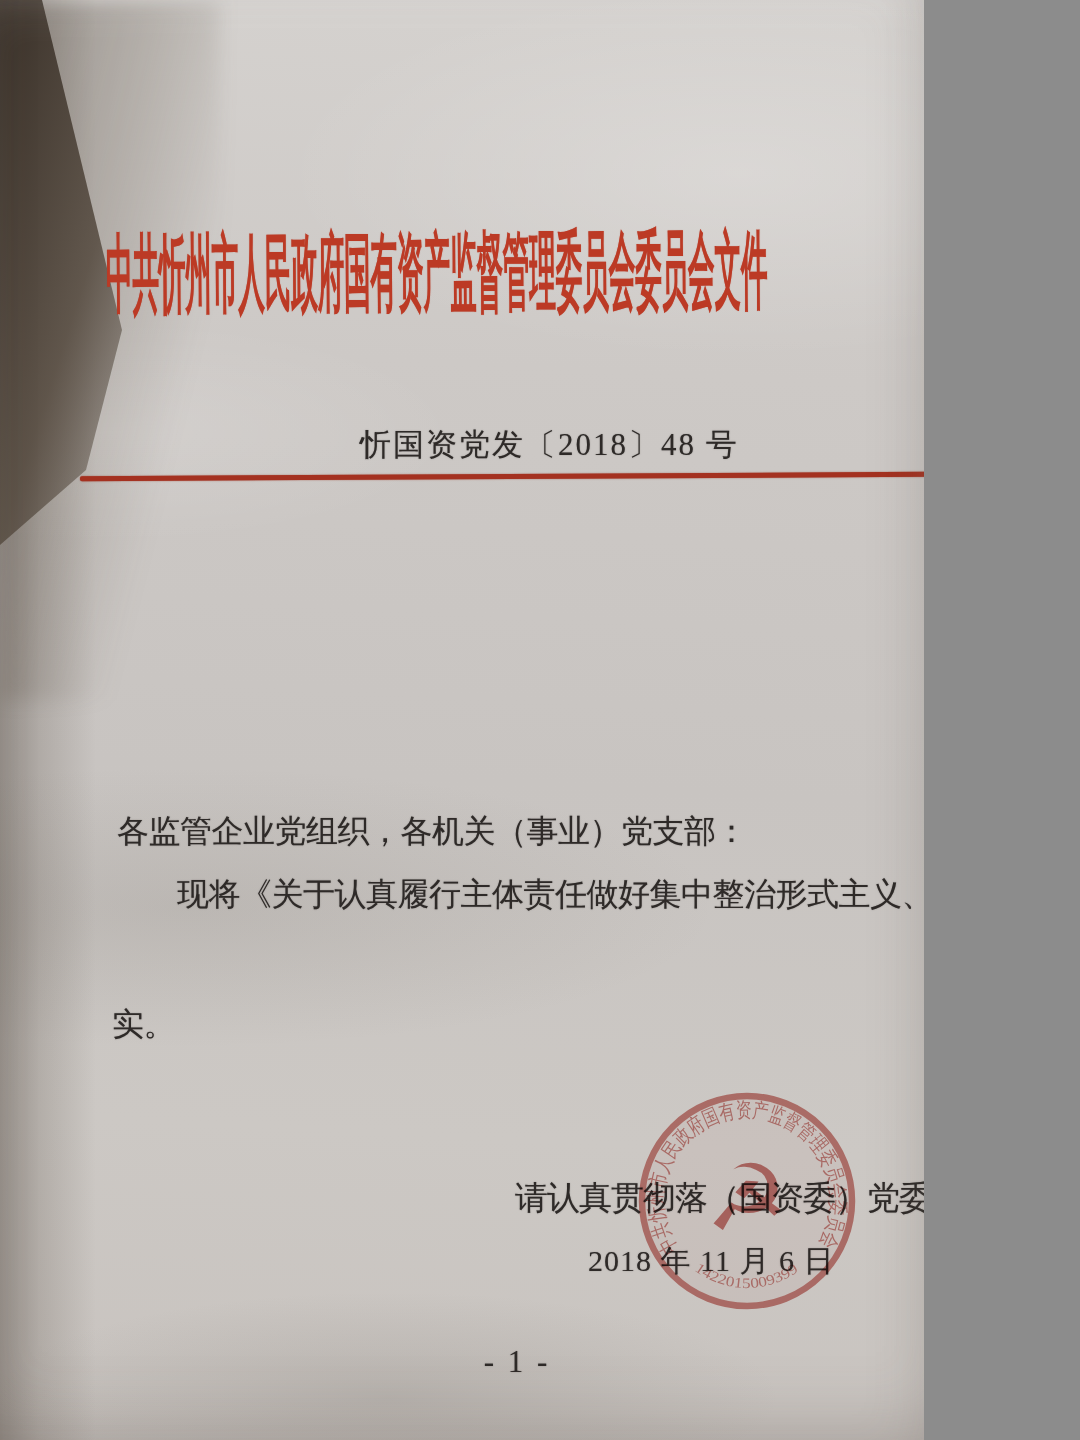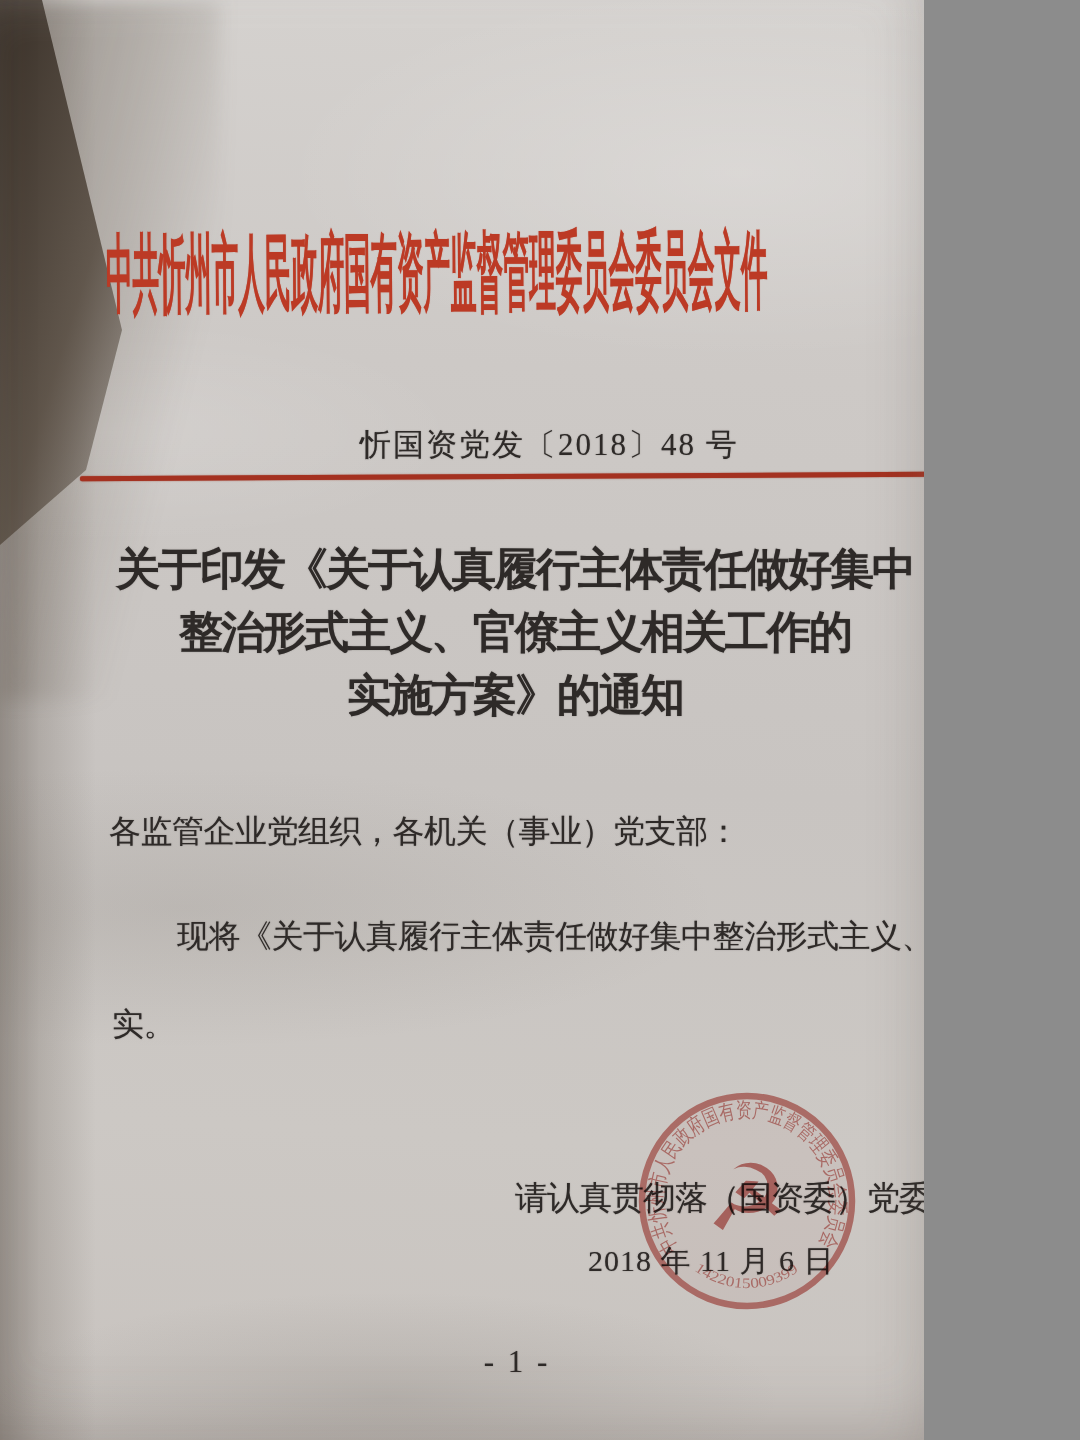--- a/index.html
+++ b/index.html
@@ -106,28 +106,23 @@
   <div class="gold-strip"></div>
 
   <div class="org-title">
     <span>中共忻州市人民政府国有资产监督管理委员会委员会文件</span>
   </div>
 
   <div class="doc-number ink">忻国资党发〔2018〕48 号</div>
 
   <div class="red-rule"></div>
 
-  <div class="doc-title ink">
-    <div>关于印发《关于认真履行主体责任做好集中</div>
-    <div>整治形式主义、官僚主义相关工作的</div>
-    <div>实施方案》的通知</div>
-  </div>
 
-  <div class="body-line ink" style="left:109px;top:810px;">各监管企业党组织，各机关（事业）党支部：</div>
-  <div class="body-line ink" style="left:177px;top:873px;margin-top:42px;">现将《关于认真履行主体责任做好集中整治形式主义、</div>
+  <div class="body-line ink" style="left:117px;top:810px;">各监管企业党组织，各机关（事业）党支部：</div>
+  <div class="body-line ink" style="left:177px;top:873px;">现将《关于认真履行主体责任做好集中整治形式主义、</div>
   <div class="body-line ink" style="left:112px;top:1003px;">实。</div>
 
   <div class="sig-org ink">请认真贯彻落（国资委）党委</div>
   <div class="sig-date ink">2018 年 11 月 6 日</div>
 
   <svg class="seal" viewBox="0 0 234 234">
     <defs>
       <path id="sealRingPath" d="M 48.2 165.2 A 84 84 0 1 1 185.8 165.2" fill="none"></path>
       <path id="sealSerialPath" d="M 61.1 183.6 A 87 87 0 0 0 172.9 183.6" fill="none"></path>
     </defs>

